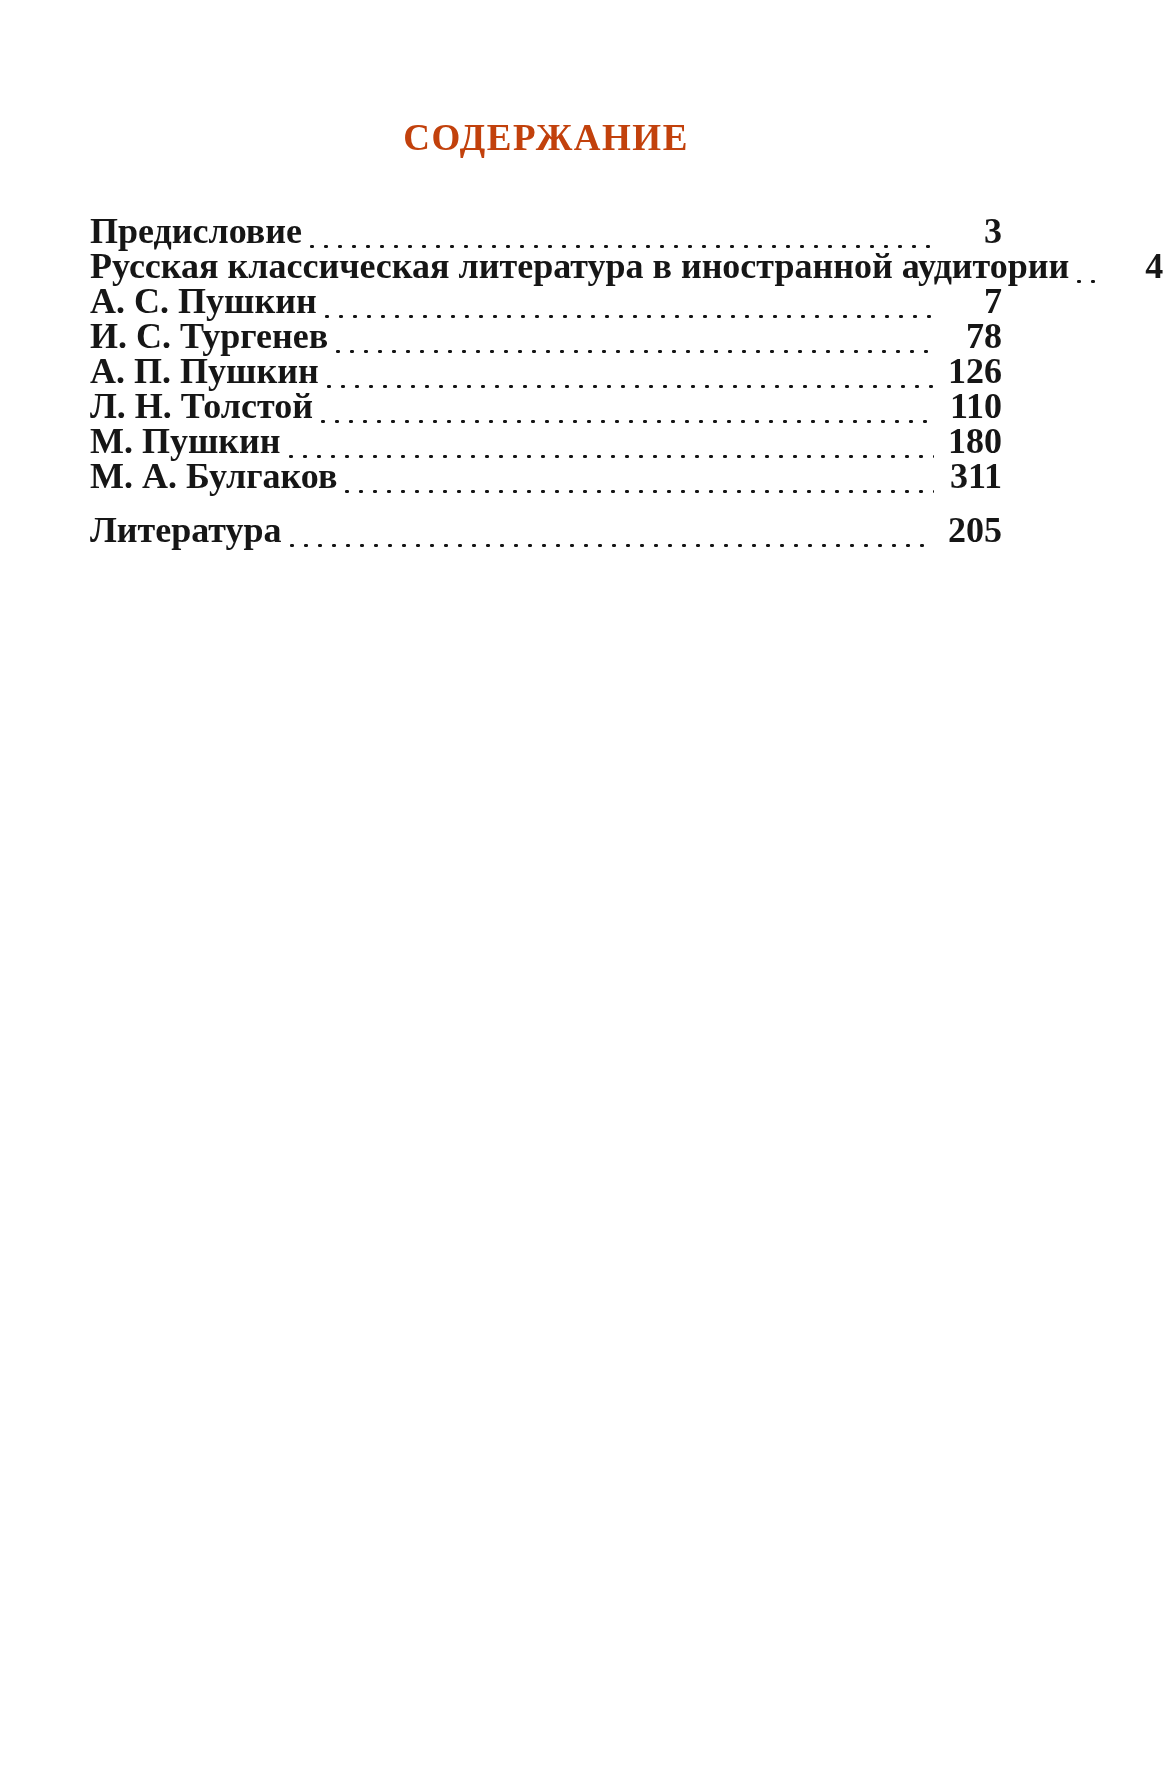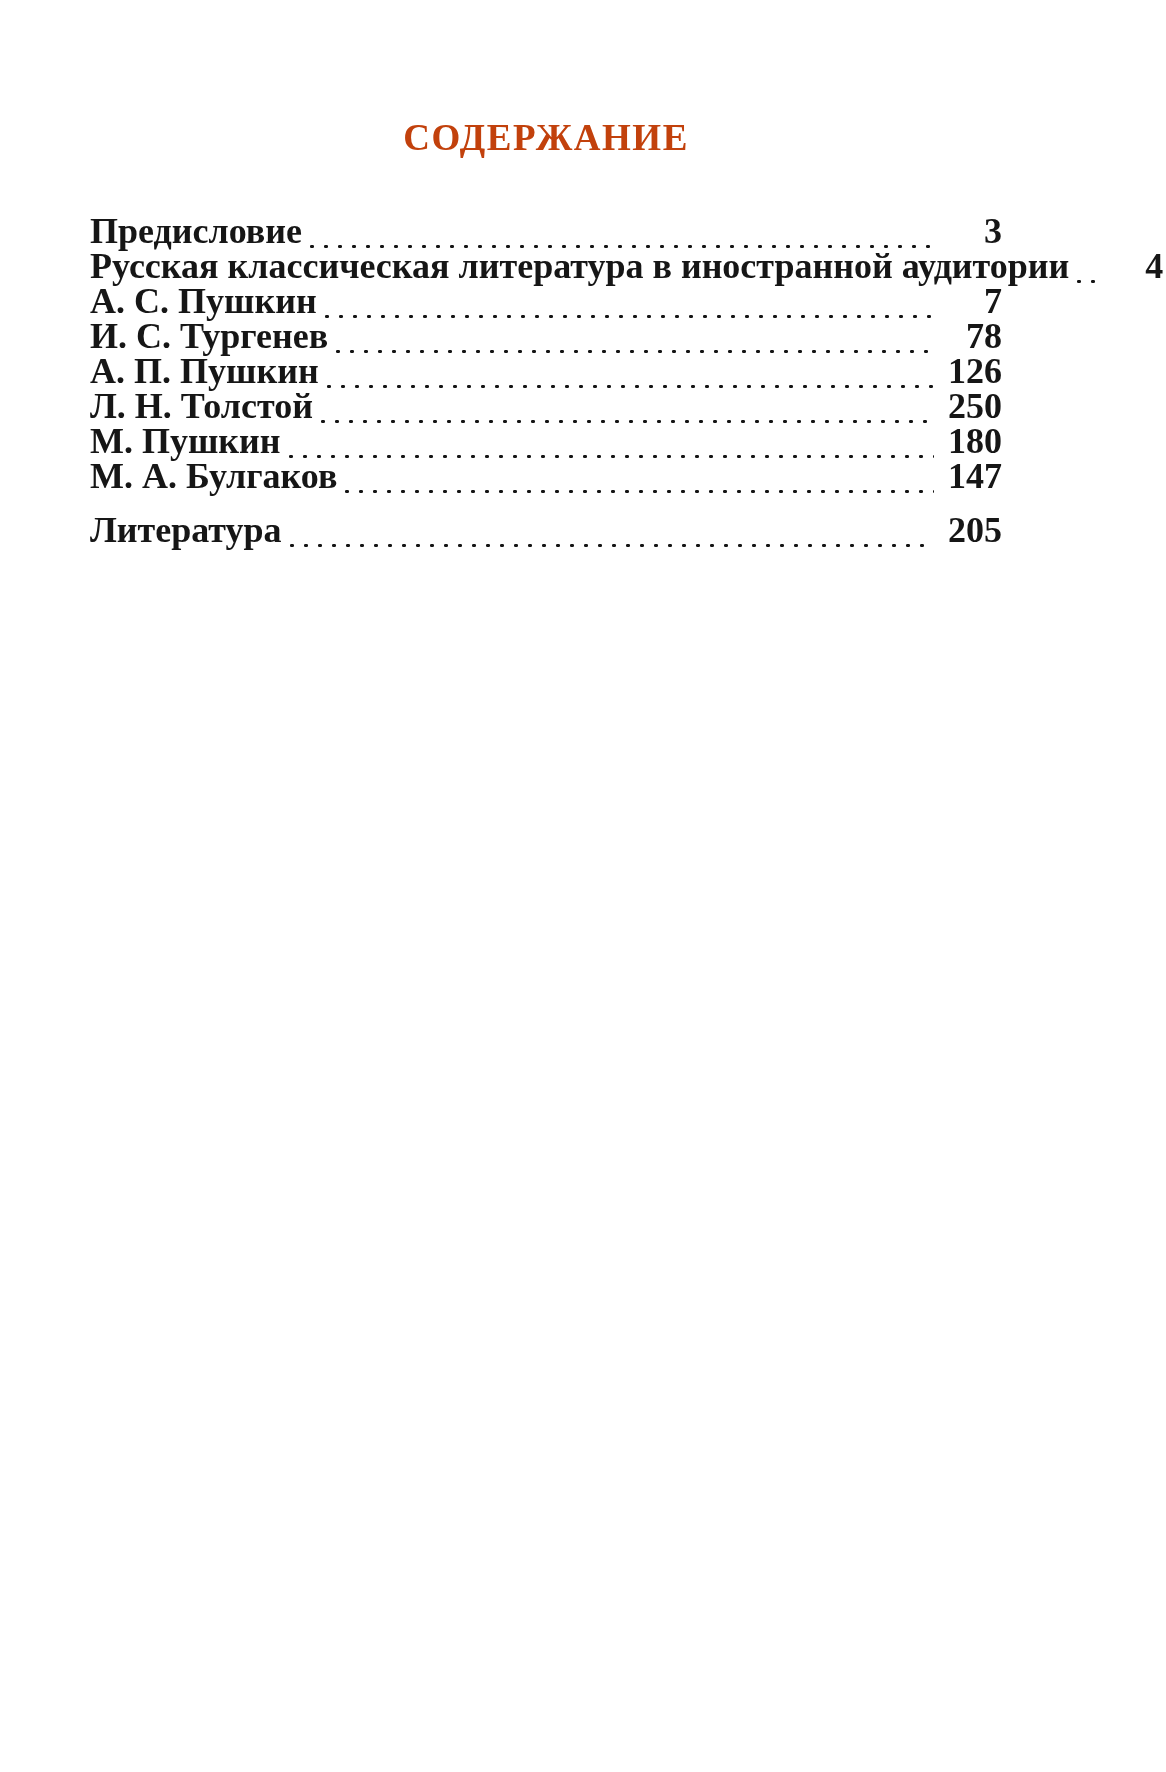--- a/index.html
+++ b/index.html
@@ -92,31 +92,31 @@
         <span class="toc-page">78</span>
       </div>
       <div class="toc-row">
         <span class="toc-label">А. П. Пушкин</span>
         <span class="dot-leader"></span>
         <span class="toc-page">126</span>
       </div>
       <div class="toc-row">
         <span class="toc-label">Л. Н. Толстой</span>
         <span class="dot-leader"></span>
-        <span class="toc-page">250</span>
+        <span class="toc-page">110</span>
       </div>
       <div class="toc-row">
         <span class="toc-label">М. Пушкин</span>
         <span class="dot-leader"></span>
         <span class="toc-page">180</span>
       </div>
       <div class="toc-row">
         <span class="toc-label">М. А. Булгаков</span>
         <span class="dot-leader"></span>
-        <span class="toc-page">147</span>
+        <span class="toc-page">311</span>
       </div>
       <div class="toc-row gap-before">
         <span class="toc-label">Литература</span>
         <span class="dot-leader"></span>
         <span class="toc-page">205</span>
       </div>
     </div>
 </div>
 
 </body></html>

